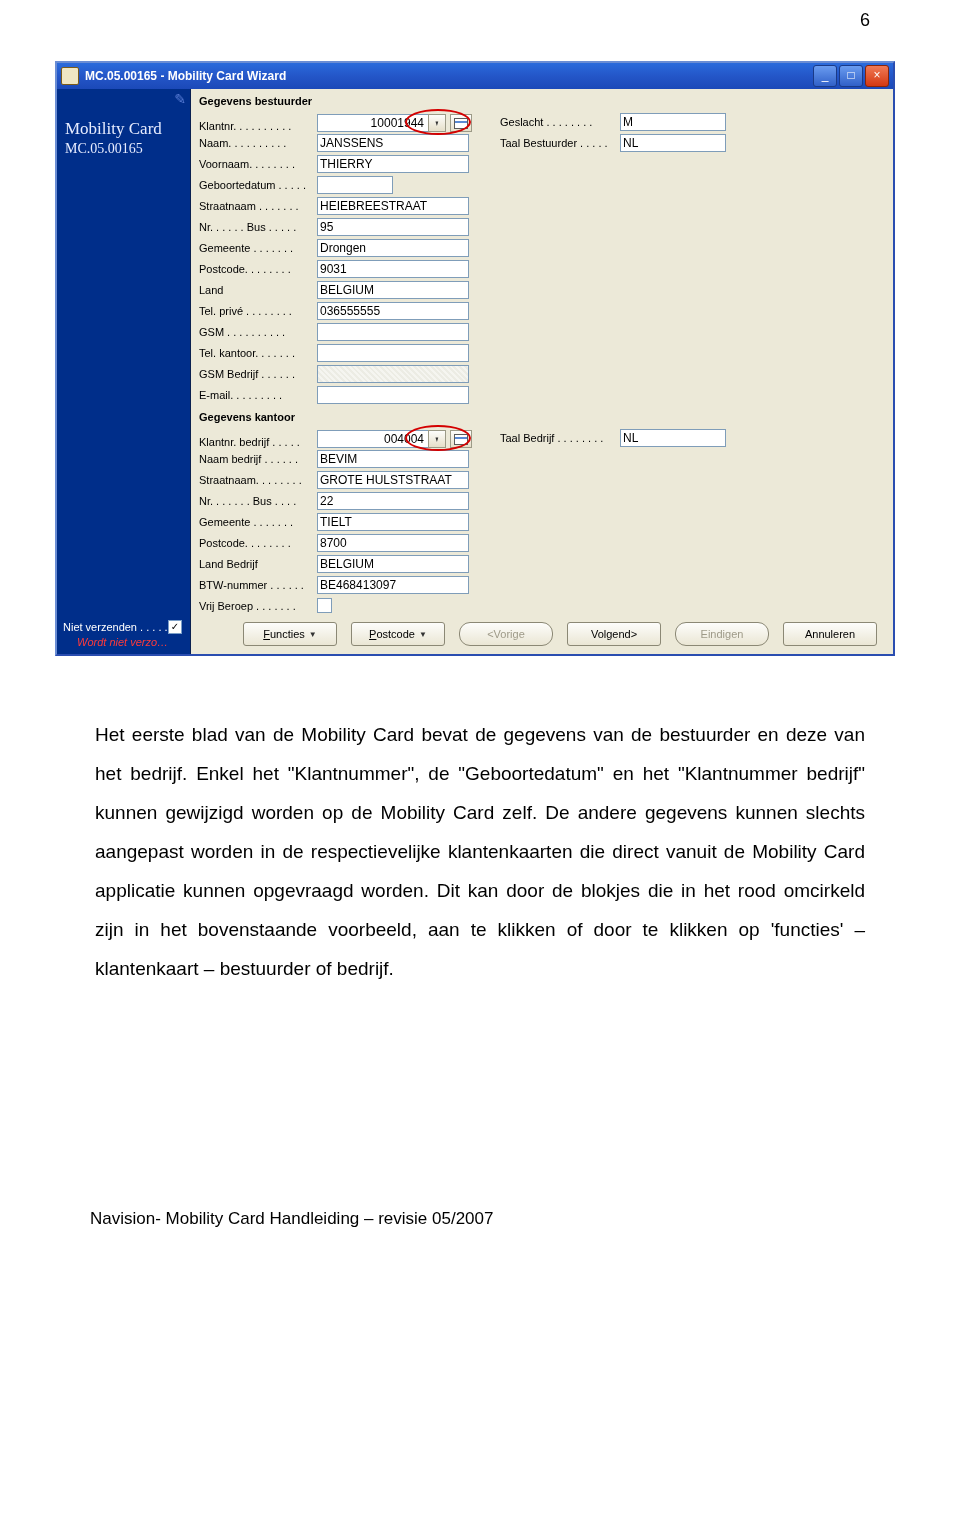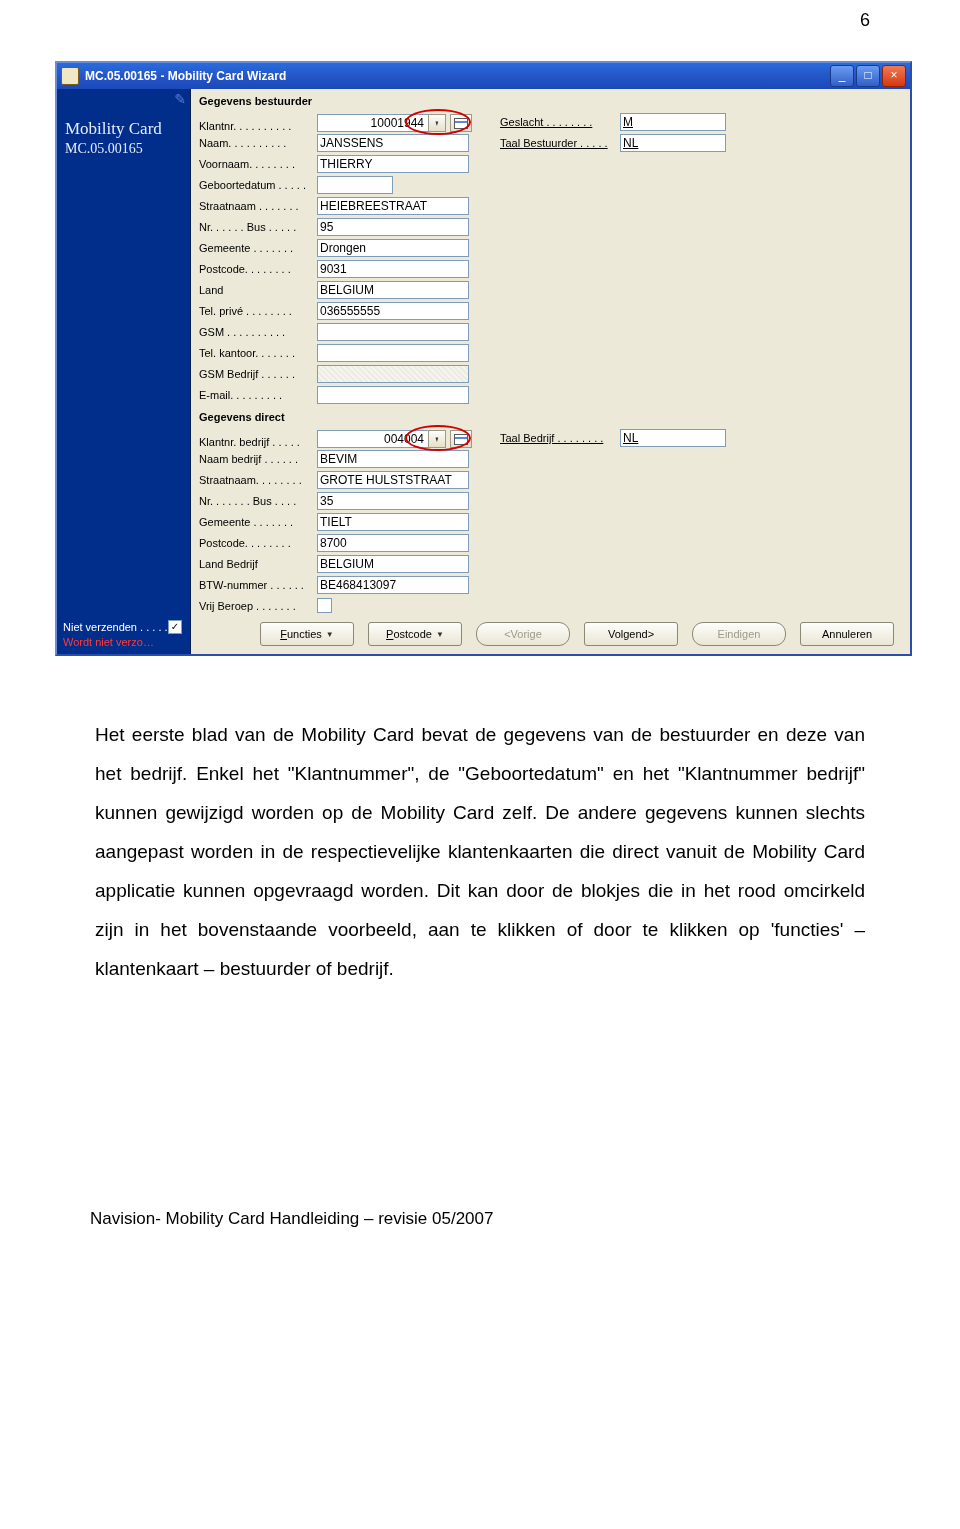--- a/index.html
+++ b/index.html
@@ -10,21 +10,21 @@
     font-size: 13px;
     color: #000;
     width: 960px;
   }
   .page-num {
     text-align: right;
     padding: 10px 90px 0 0;
     font-size: 18px;
   }
   .screenshot-wrap {
-    margin: 30px 48px 10px 55px;
+    margin: 30px 65px 10px 55px;
     border-top: 2px solid #6a8dd4;
     border-left: 2px solid #6a8dd4;
     border-right: 2px solid #2a4db0;
     border-bottom: 2px solid #2a4db0;
     background: #ece9d8;
   }
   .titlebar {
     display: flex;
     align-items: center;
     background: linear-gradient(to bottom, #2a6bdc 0%, #2456c8 50%, #1b49b8 100%);
@@ -104,39 +104,40 @@
     border: 1px solid #7a9ec8;
     margin-left: auto;
     margin-right: 2px;
     color: #000;
     font-size: 10px; line-height: 11px;
     text-align: center;
   }
   .sb-warn {
     font-size: 11px;
     color: #ff3a3a;
-    padding: 0 6px;
+    padding: 0 20px;
     white-space: nowrap;
     overflow: hidden;
+    font-style: italic;
   }
   .form-panel {
     flex: 1 1 auto;
     background: #ece9d8;
     padding: 4px 8px 0 8px;
     font-family: Tahoma, Arial, sans-serif;
     font-size: 11px;
     color: #000;
   }
   .form-cols {
     display: flex;
     gap: 18px;
   }
   .col { }
   .col.left { flex: 0 0 auto; }
-  .col.right { flex: 0 0 auto; padding-left: 10px; text-decoration: underline; }
+  .col.right { flex: 0 0 auto; padding-left: 10px; }
   .section-head {
     font-weight: bold;
     padding: 2px 0 4px 0;
   }
   .frow {
     display: flex;
     align-items: center;
     height: 21px;
   }
   .flabel {
@@ -335,21 +336,21 @@
               <span class="flabel" style="width:120px">Geslacht  .  .  .  .  .  .  .  .</span>
               <span class="finput" style="width:100px">M</span>
             </div>
           <div class="frow">
               <span class="flabel" style="width:120px">Taal Bestuurder .  .  .  .  .</span>
               <span class="finput" style="width:100px">NL</span>
             </div>
         </div>
       </div>
 
-      <div class="section-head" style="margin-top:4px">Gegevens direct</div>
+      <div class="section-head" style="margin-top:4px">Gegevens kantoor</div>
 
       <div class="form-cols">
         <div class="col left">
           <div class="frow frow-rel">
             <span class="flabel">Klantnr. bedrijf .  .  .  .  .</span>
             <span class="finput w-num">004004</span>
             <span class="lookup arrow"></span>
             <span class="card-btn">
                 <span class="card-glyph"></span>
               </span>
@@ -358,21 +359,21 @@
           <div class="frow">
               <span class="flabel">Naam bedrijf  .  .  .  .  .  .</span>
               <span class="finput w-txt">BEVIM</span>
             </div>
           <div class="frow">
               <span class="flabel">Straatnaam.  .  .  .  .  .  .  .</span>
               <span class="finput w-txt">GROTE HULSTSTRAAT</span>
             </div>
           <div class="frow">
               <span class="flabel">Nr. .  .  .  .  .  . Bus .  .  .  .</span>
-              <span class="finput w-txt">35</span>
+              <span class="finput w-txt">22</span>
             </div>
           <div class="frow">
               <span class="flabel">Gemeente  .  .  .  .  .  .  .</span>
               <span class="finput w-txt">TIELT</span>
             </div>
           <div class="frow">
               <span class="flabel">Postcode.  .  .  .  .  .  .  .</span>
               <span class="finput w-txt">8700</span>
             </div>
           <div class="frow">

